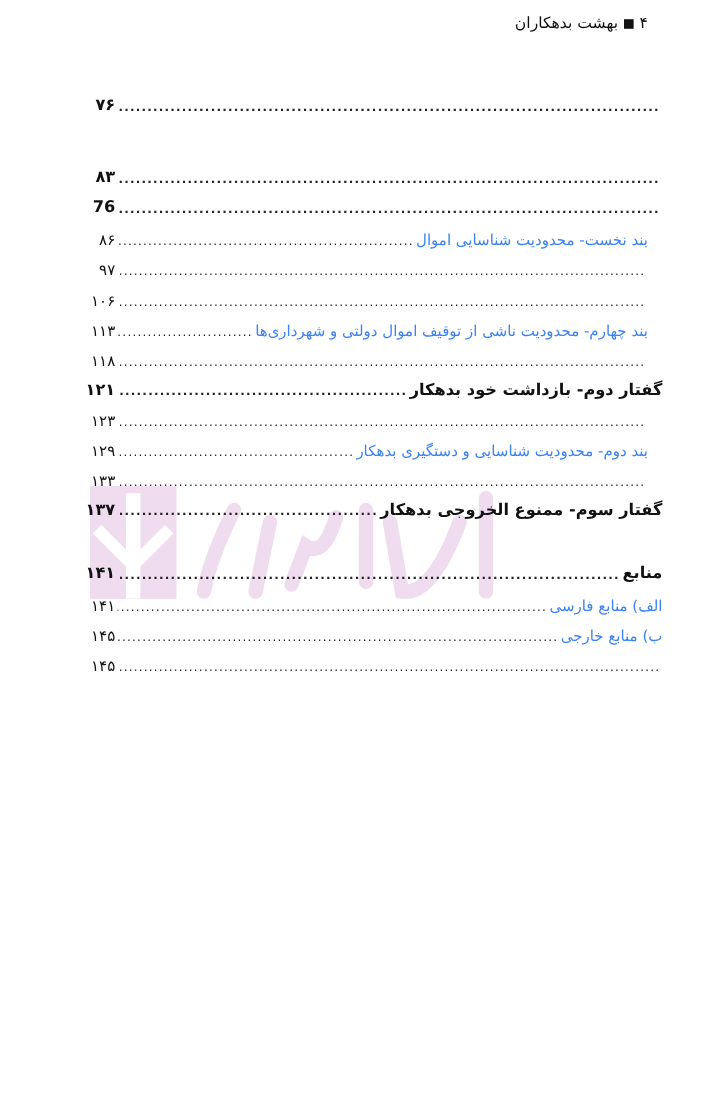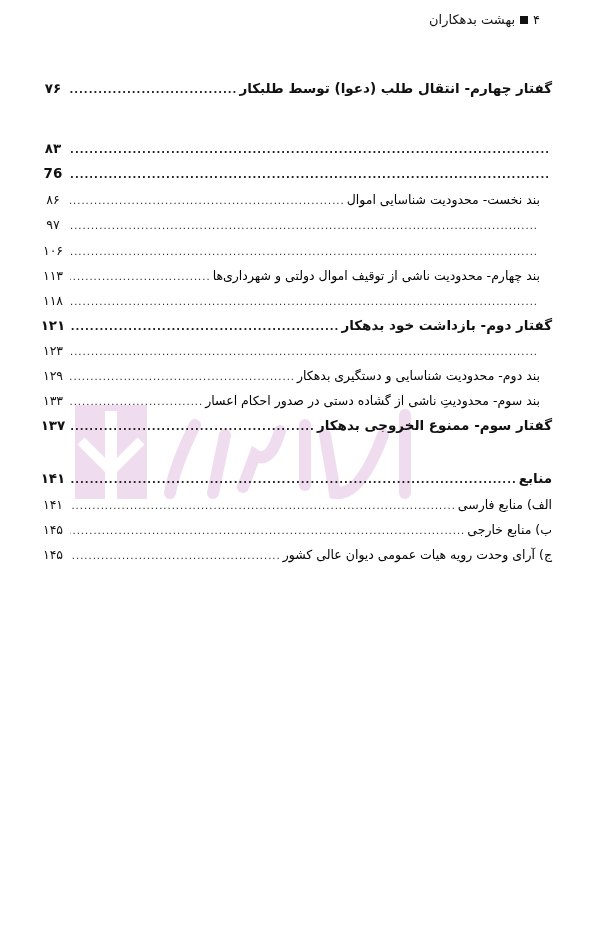--- a/index.html
+++ b/index.html
@@ -10,25 +10,25 @@
          font-size:13px; display:flex; align-items:center; gap:5px; }
   .running-head .pg { font-size:13px; }
   .running-head .sq { width:8px; height:8px; background:#111; display:inline-block; }
   .toc { position:absolute; left:38px; right:48px; top:0; direction:rtl; }
   .row { position:absolute; left:0; right:0; display:flex; align-items:baseline;
          direction:rtl; white-space:nowrap; }
   .row .t { flex:0 0 auto; }
   .row .dots { flex:1 1 auto; overflow:hidden; margin:0 2px; letter-spacing:1px;
          font-size:10px; color:#222; }
   .row .dots::after { content:"................................................................................................................................................................................................................................"; }
-  .row .n { flex:0 0 auto; min-width:30px; text-align:center; }
+  .row .n { flex:0 0 auto; min-width:30px; text-align:right;margin-left:28px; }
   .lvl1 { font-weight:bold; font-size:13.5px; }
   .lvl2 { font-weight:bold; font-size:13.5px; padding-right:0; }
   .lvl3 { font-size:12.5px; padding-right:12px; }
-  .lvl3 .t { color:#000000; }
+  .lvl3 .t { color:#3b82f6; }
   .lvl1 .n, .lvl2 .n { font-weight:bold; }
   .watermark { position:absolute; left:75px; top:405px; width:345px; height:94px; }
   .wm-box { position:absolute; left:0; top:0; width:72px; height:94px; background:#efdcef; }
   .wm-text { position:absolute; left:80px; top:0; width:265px; height:94px; }
 </style>
 </head>
 <body>
 
 <div class="page">
 
@@ -55,21 +55,20 @@
           <path d="M125 26 Q115 60 100 50 L88 82"></path>
           <path d="M70 30 L58 88"></path>
           <path d="M40 20 Q20 60 15 88"></path>
         </g>
       </svg>
     </div>
   </div>
 
   <div class="toc">
     <div class="row lvl2" style="top:80px">
-      <span class="t">گفتار چهارم- انتقال طلب (دعوا) توسط طلبکار</span>
       <span class="dots"></span>
       <span class="n">۷۶</span>
     </div>
     <div class="row lvl1" style="top:140px">
       <span class="dots"></span>
       <span class="n">۸۳</span>
     </div>
     <div class="row lvl2" style="top:165px">
       <span class="dots"></span>
       <span class="n">76</span>
@@ -104,21 +103,20 @@
     <div class="row lvl3" style="top:343px">
       <span class="dots"></span>
       <span class="n">۱۲۳</span>
     </div>
     <div class="row lvl3" style="top:368px">
       <span class="t">بند دوم- محدودیت شناسایی و دستگیری بدهکار</span>
       <span class="dots"></span>
       <span class="n">۱۲۹</span>
     </div>
     <div class="row lvl3" style="top:393px">
-      <span class="t">بند سوم- محدودیتِ ناشی از گشاده دستی در صدور احکام اعسار</span>
       <span class="dots"></span>
       <span class="n">۱۳۳</span>
     </div>
     <div class="row lvl2" style="top:417px">
       <span class="t">گفتار سوم- ممنوع الخروجی بدهکار</span>
       <span class="dots"></span>
       <span class="n">۱۳۷</span>
     </div>
     <div class="row lvl1" style="top:470px">
       <span class="t">منابع</span>
@@ -129,18 +127,17 @@
       <span class="t">الف) منابع فارسی</span>
       <span class="dots"></span>
       <span class="n">۱۴۱</span>
     </div>
     <div class="row lvl3" style="top:522px; padding-right:0">
       <span class="t">ب) منابع خارجی</span>
       <span class="dots"></span>
       <span class="n">۱۴۵</span>
     </div>
     <div class="row lvl3" style="top:547px; padding-right:0">
-      <span class="t">ج) آرای وحدت رویه هیات عمومی دیوان عالی کشور</span>
       <span class="dots"></span>
       <span class="n">۱۴۵</span>
     </div>
   </div>
 </div>
 
 </body></html>

